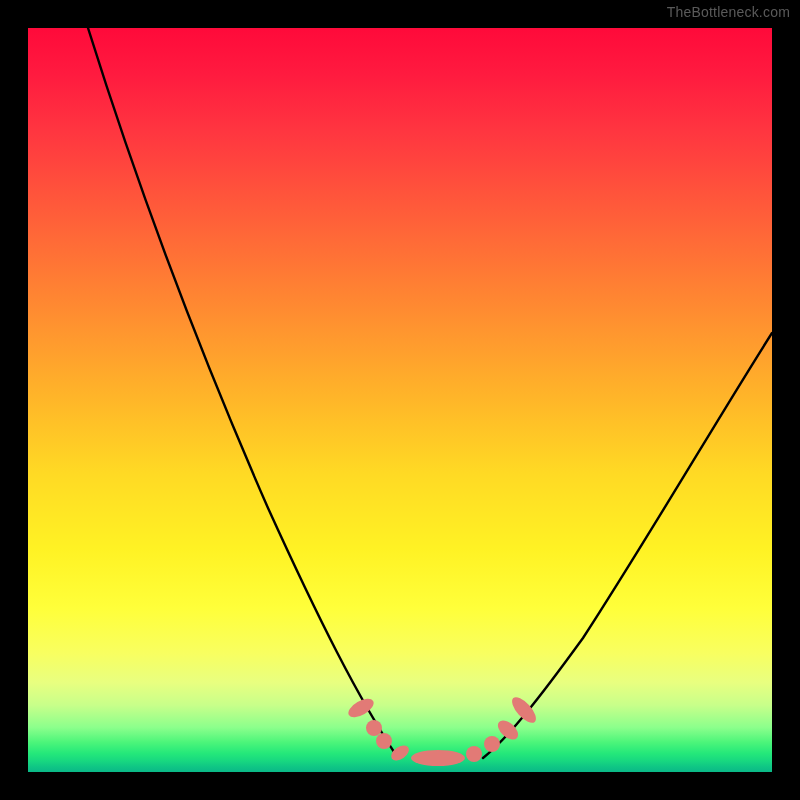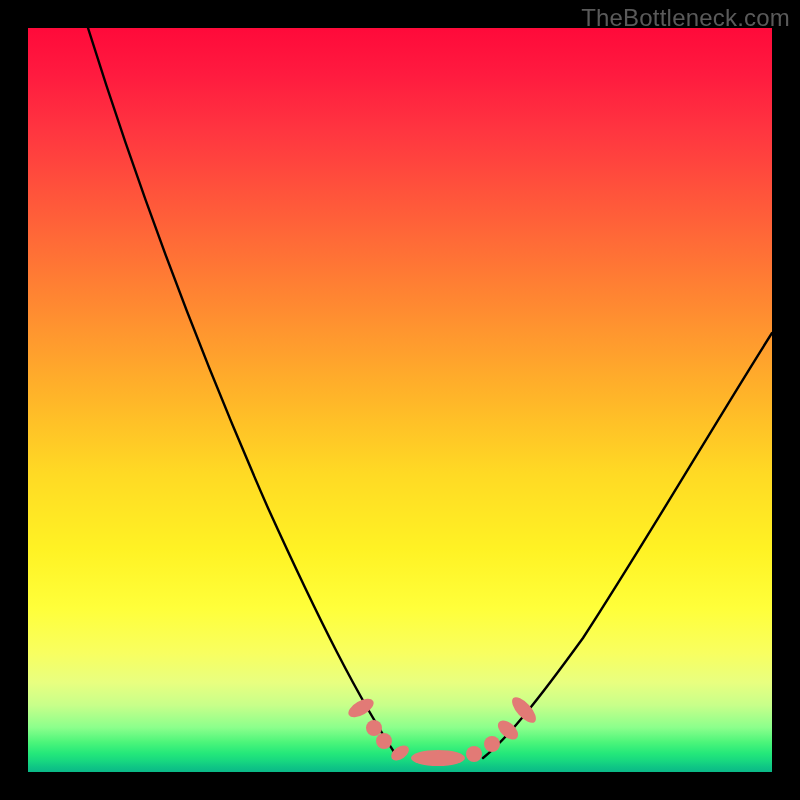--- a/index.html
+++ b/index.html
@@ -68,21 +68,21 @@
   }
   .pill {
     fill: #e27a76;
     stroke: none;
   }
   .watermark {
     position: absolute;
     top: 4px;
     right: 10px;
     color: #5a5a5a;
-    font-size: 24px;
+    font-size: 14px;
     font-weight: 500;
     letter-spacing: 0.2px;
     user-select: none;
   }
 </style>
 </head>
 <body>
 
 <div class="frame">
   <div class="plot-area">

